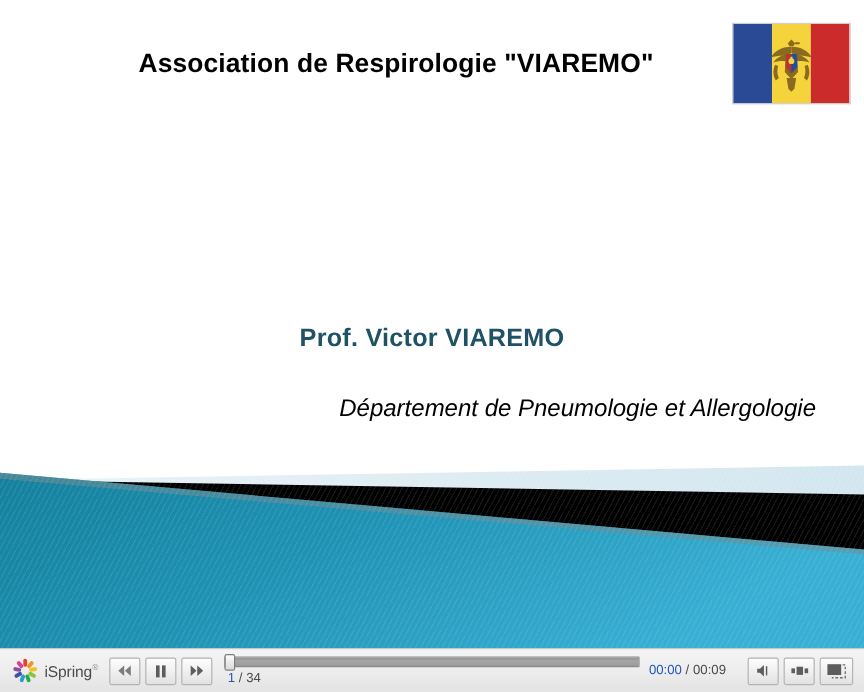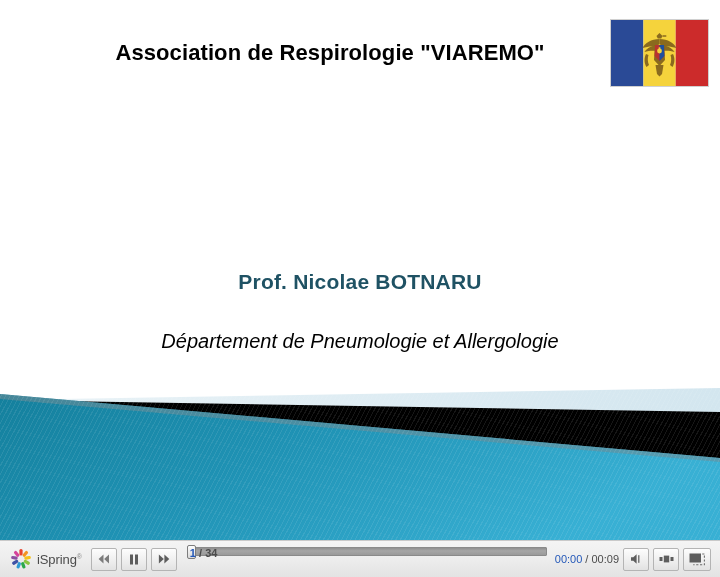--- a/index.html
+++ b/index.html
@@ -84,21 +84,21 @@
     font-size: 21px;
     font-weight: bold;
     color: #1f5264;
     letter-spacing: 0.2px;
   }
   #affiliation {
     position: absolute;
     left: 40px;
     top: 328px;
     width: 640px;
-    text-align: center;
+    text-align: right;
     font-size: 20px;
     font-style: italic;
     line-height: 1.38;
     color: #000000;
   }
   #affiliation .ln { display: block; }
 
   
   #player {
     position: absolute;
@@ -174,32 +174,31 @@
     width: 9px;
     height: 14px;
     background: linear-gradient(to bottom,#fdfdfd,#d9d9d9);
     border: 1px solid #7d7d7d;
     border-radius: 2px;
     box-sizing: border-box;
   }
   #slide-counter {
     position: absolute;
     left: 3px;
-    top: 2px;
+    top: 14px;
     font-size: 11px;
     color: #4b4b4b;
     white-space: nowrap;
-    font-weight: bold;
   }
   #slide-counter .cur { color: #2458b8; }
 
   #time-readout {
     font-size: 11px;
     color: #4b4b4b;
-    margin-right: 4px;
+    margin-right: 18px;
     white-space: nowrap;
     flex: none;
   }
   #time-readout .cur { color: #2458b8; }
 
   .right-group { display: flex; align-items: center; flex: none; }
 </style>
 </head>
 <body>
 
@@ -262,21 +261,21 @@
 
         <g>
           <path d="M44 25 L53 25 L53.4 36 L48.5 41 L43.6 36 Z" fill="#b8342f"></path>
           <path d="M48.5 25 L53 25 L53.4 36 L48.5 41 Z" fill="#1f4f9e"></path>
           <circle cx="48.5" cy="31" r="2.4" fill="#f5d33c"></circle>
           <rect x="47.7" y="27.3" width="1.7" height="3" fill="#f5d33c"></rect>
         </g>
       </svg>
     </div>
 
-    <div id="presenter">Prof. Nicolae BOTNARU</div>
+    <div id="presenter">Prof. Victor VIAREMO</div>
 
     <div id="affiliation">
       <span class="ln">Département de Pneumologie et Allergologie</span>
     </div>
   </div>
 
   <div id="player">
 
     <div id="ispring-logo">
       <svg viewBox="0 0 24 24" aria-hidden="true">

